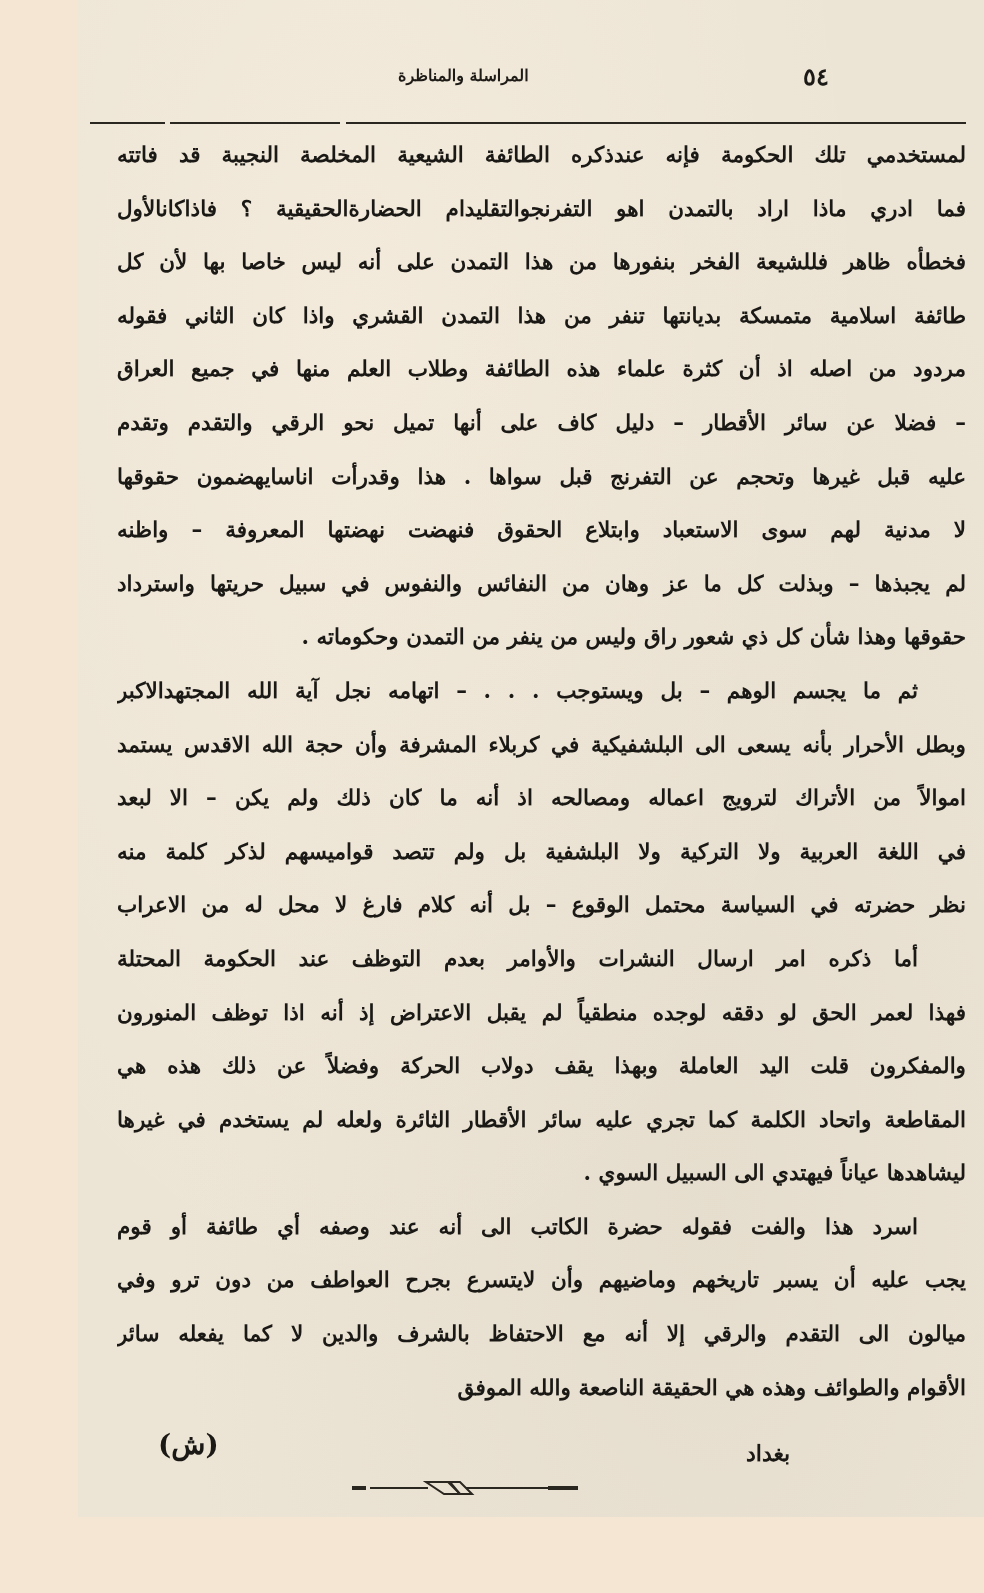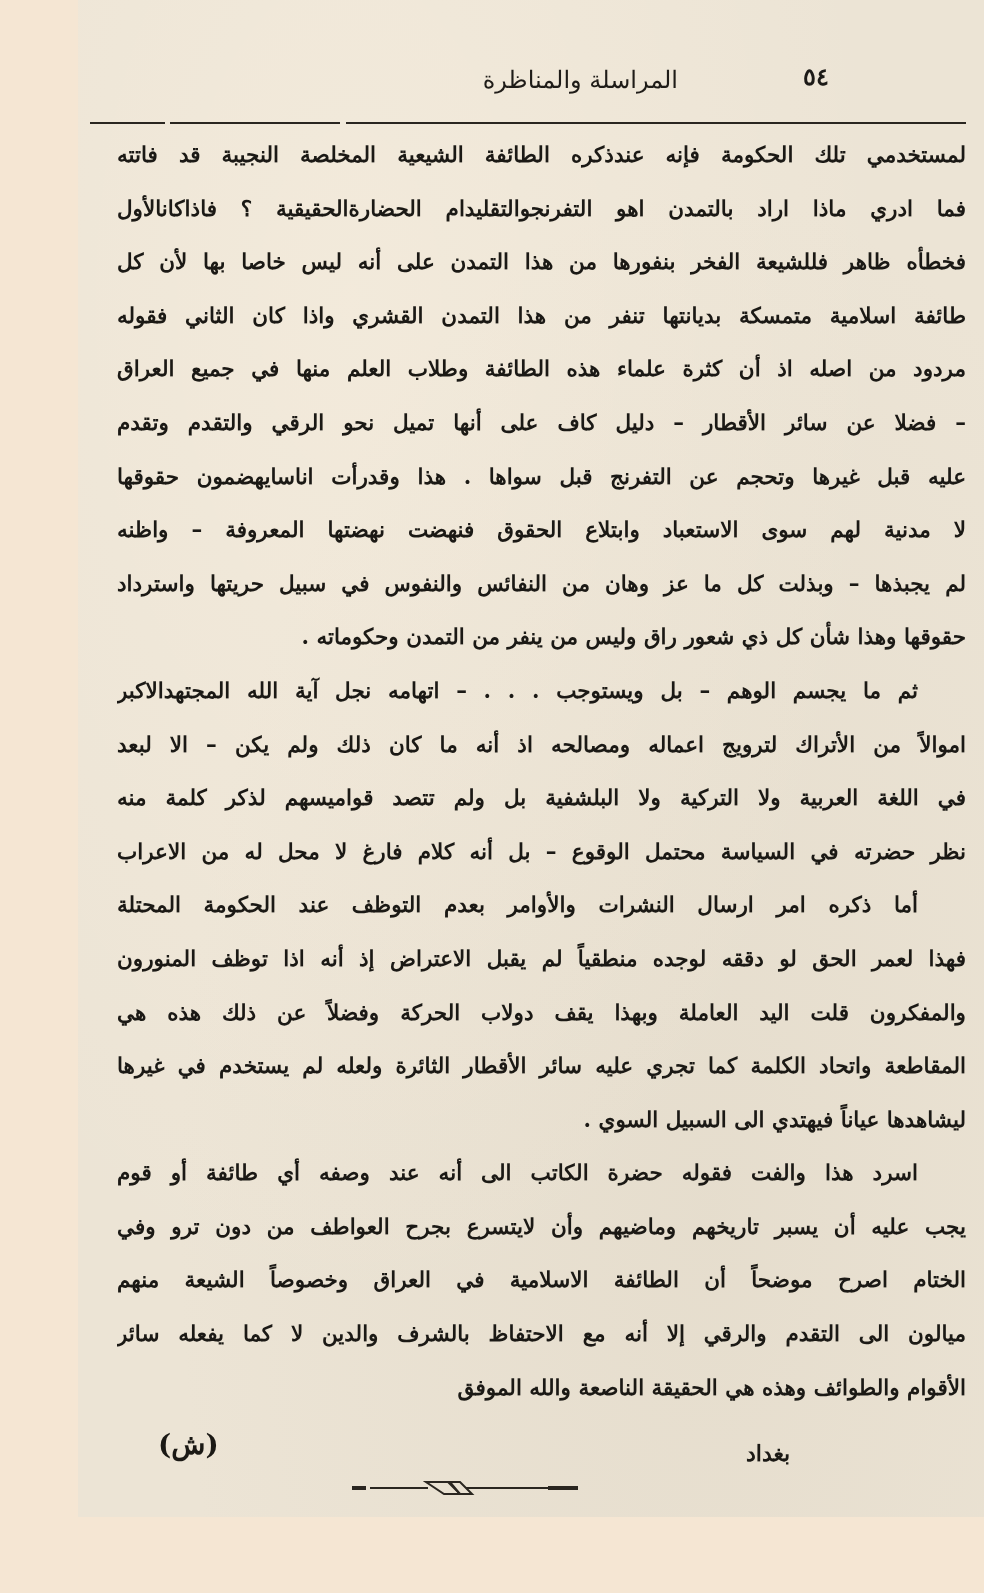--- a/index.html
+++ b/index.html
@@ -39,24 +39,25 @@
       font-size: 24px;
       font-weight: bold;
       color: #1c1a17;
       direction: rtl;
     }
     .running-title {
       position: absolute;
       left: 320px;
       width: 280px;
       top: 8px;
-      text-align: right;
-      font-size: 24px;
+      text-align: left;
+      font-size: 16px;
       color: #1f1c18;
       direction: rtl;
+      font-weight: bold;
     }
     .header-rule {
       position: absolute;
       top: 122px;
       height: 2px;
       background: #2a2620;
     }
     .rule-a { left: 12px; width: 75px; }
     .rule-b { left: 92px; width: 170px; }
     .rule-c { left: 268px; width: 620px; }
@@ -138,31 +139,31 @@
       <div class="line">فما ادري ماذا اراد بالتمدن اهو التفرنجوالتقليدام الحضارةالحقيقية ؟ فاذاكانالأول</div>
       <div class="line">فخطأه ظاهر فللشيعة الفخر بنفورها من هذا التمدن على أنه ليس خاصا بها لأن كل</div>
       <div class="line">طائفة اسلامية متمسكة بديانتها تنفر من هذا التمدن القشري واذا كان الثاني فقوله</div>
       <div class="line">مردود من اصله اذ أن كثرة علماء هذه الطائفة وطلاب العلم منها في جميع العراق</div>
       <div class="line">– فضلا عن سائر الأقطار – دليل كاف على أنها تميل نحو الرقي والتقدم وتقدم</div>
       <div class="line">عليه قبل غيرها وتحجم عن التفرنج قبل سواها . هذا وقدرأت اناسايهضمون حقوقها</div>
       <div class="line">لا مدنية لهم سوى الاستعباد وابتلاع الحقوق فنهضت نهضتها المعروفة – واظنه</div>
       <div class="line">لم يجبذها – وبذلت كل ما عز وهان من النفائس والنفوس في سبيل حريتها واسترداد</div>
       <div class="line last">حقوقها وهذا شأن كل ذي شعور راق وليس من ينفر من التمدن وحكوماته .</div>
       <div class="line indent">ثم ما يجسم الوهم – بل ويستوجب . . . – اتهامه نجل آية الله المجتهدالاكبر</div>
+      <div class="line">وبطل الأحرار بأنه يسعى الى البلشفيكية في كربلاء المشرفة وأن حجة الله الاقدس يستمد</div>
       <div class="line">اموالاً من الأتراك لترويج اعماله ومصالحه اذ أنه ما كان ذلك ولم يكن – الا لبعد</div>
       <div class="line">في اللغة العربية ولا التركية ولا البلشفية بل ولم تتصد قواميسهم لذكر كلمة منه</div>
       <div class="line">نظر حضرته في السياسة محتمل الوقوع – بل أنه كلام فارغ لا محل له من الاعراب</div>
       <div class="line indent">أما ذكره امر ارسال النشرات والأوامر بعدم التوظف عند الحكومة المحتلة</div>
       <div class="line">فهذا لعمر الحق لو دققه لوجده منطقياً لم يقبل الاعتراض إذ أنه اذا توظف المنورون</div>
       <div class="line">والمفكرون قلت اليد العاملة وبهذا يقف دولاب الحركة وفضلاً عن ذلك هذه هي</div>
       <div class="line">المقاطعة واتحاد الكلمة كما تجري عليه سائر الأقطار الثائرة ولعله لم يستخدم في غيرها</div>
       <div class="line last">ليشاهدها عياناً فيهتدي الى السبيل السوي .</div>
       <div class="line indent">اسرد هذا والفت فقوله حضرة الكاتب الى أنه عند وصفه أي طائفة أو قوم</div>
       <div class="line">يجب عليه أن يسبر تاريخهم وماضيهم وأن لايتسرع بجرح العواطف من دون ترو وفي</div>
-      <div class="line">الختام اصرح موضحاً أن الطائفة الاسلامية في العراق وخصوصاً الشيعة منهم</div>
       <div class="line">ميالون الى التقدم والرقي إلا أنه مع الاحتفاظ بالشرف والدين لا كما يفعله سائر</div>
       <div class="line last">الأقوام والطوائف وهذه هي الحقيقة الناصعة والله الموفق</div>
     </div>
 
   <div class="signature">
     <span class="place">بغداد</span>
     <span class="author-initial">(ش)</span>
   </div>
 
   <svg class="ornament" viewBox="0 0 240 20">

